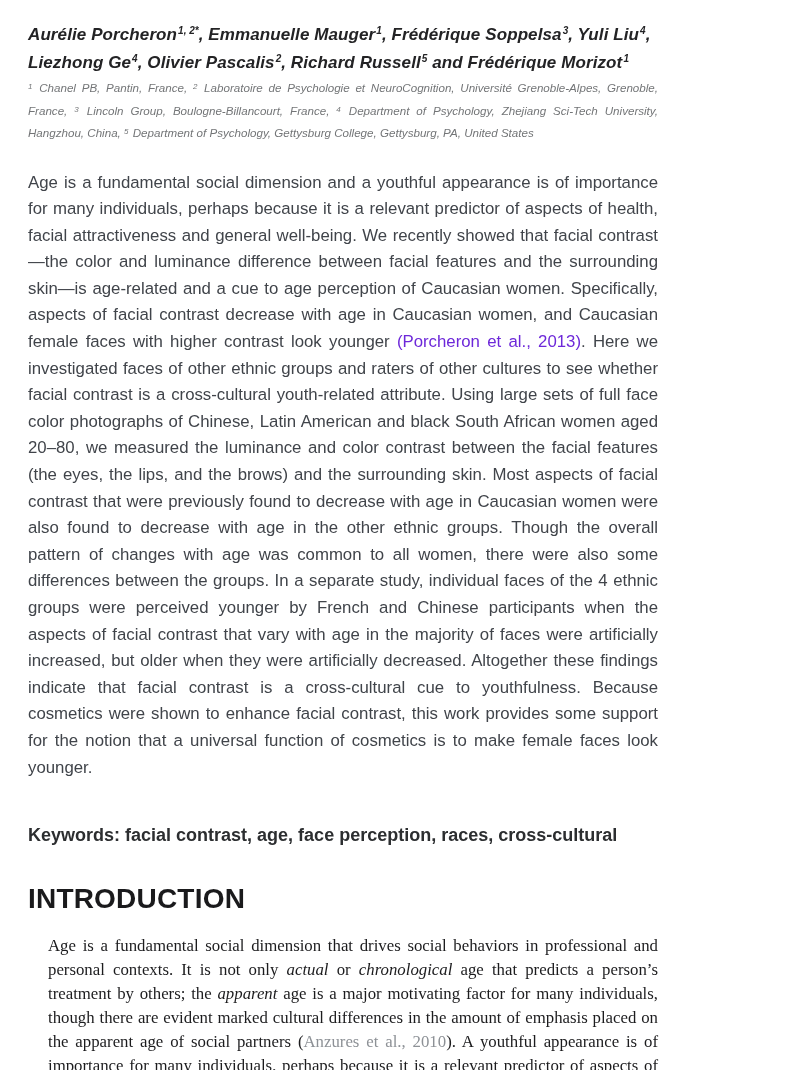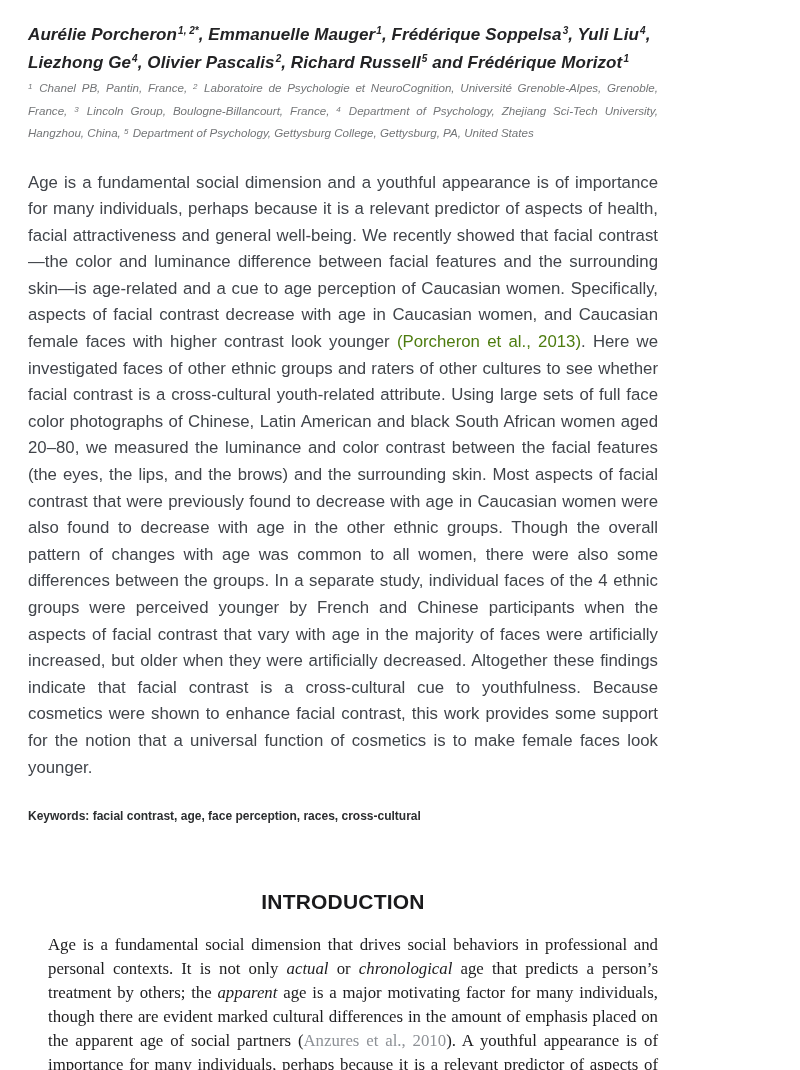--- a/index.html
+++ b/index.html
@@ -42,36 +42,35 @@
     margin-right: 1px;
   }
   
   .abstract {
     margin-top: 24px;
     font-size: 16.8px;
     line-height: 26.6px;
     color: #40444a;
     text-align: justify;
   }
-  .abstract .run.citation { color: #4d7c0f; }
+  .abstract .run.citation { color: #6d28d9; }
   
   .keywords {
-    margin-top: 28px;
-    font-size: 12px;
+    margin-top: 44px;
+    font-size: 18px;
     font-weight: bold;
     color: #2c2e30;
   }
   
   .intro-heading {
-    margin-top: 67px;
-    font-size: 21px;
+    margin-top: 37px;
+    font-size: 28px;
     font-weight: bold;
     color: #1a1a1c;
     letter-spacing: 0.2px;
-    text-align: center;
   }
   .intro-body {
     margin-top: 19px;
     font-family: "Liberation Serif", serif;
     font-size: 16.8px;
     line-height: 23.9px;
     color: #1c1c1e;
     text-align: justify;
     margin-left: 20px;
   }

